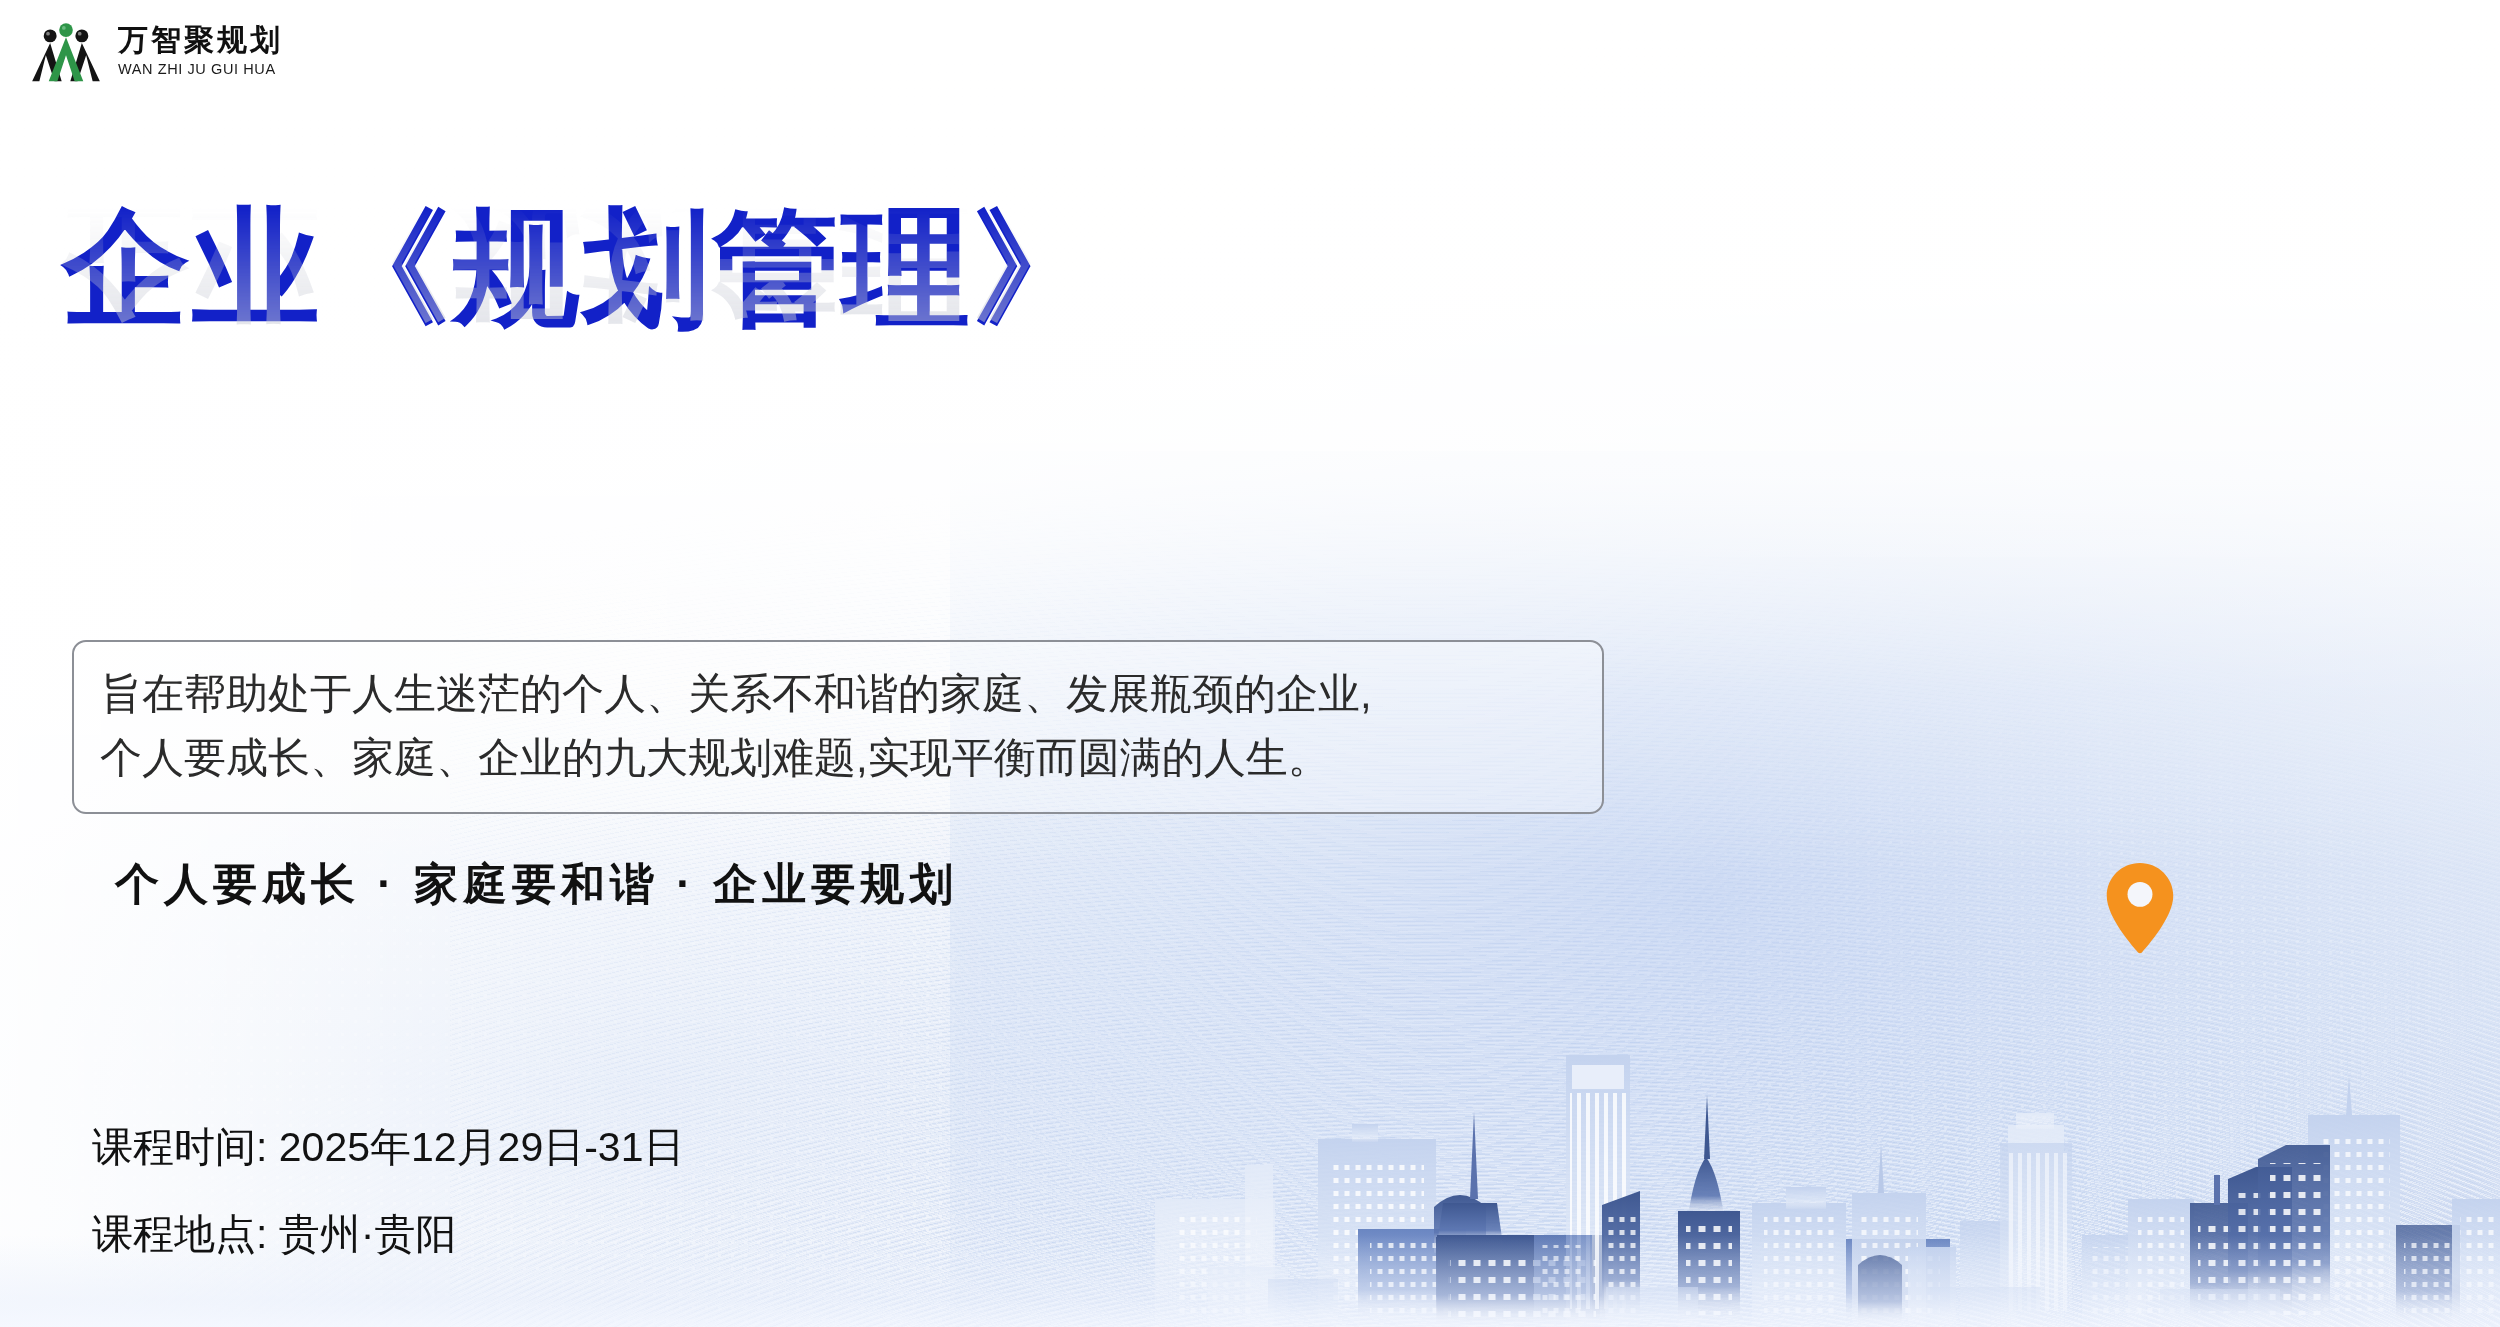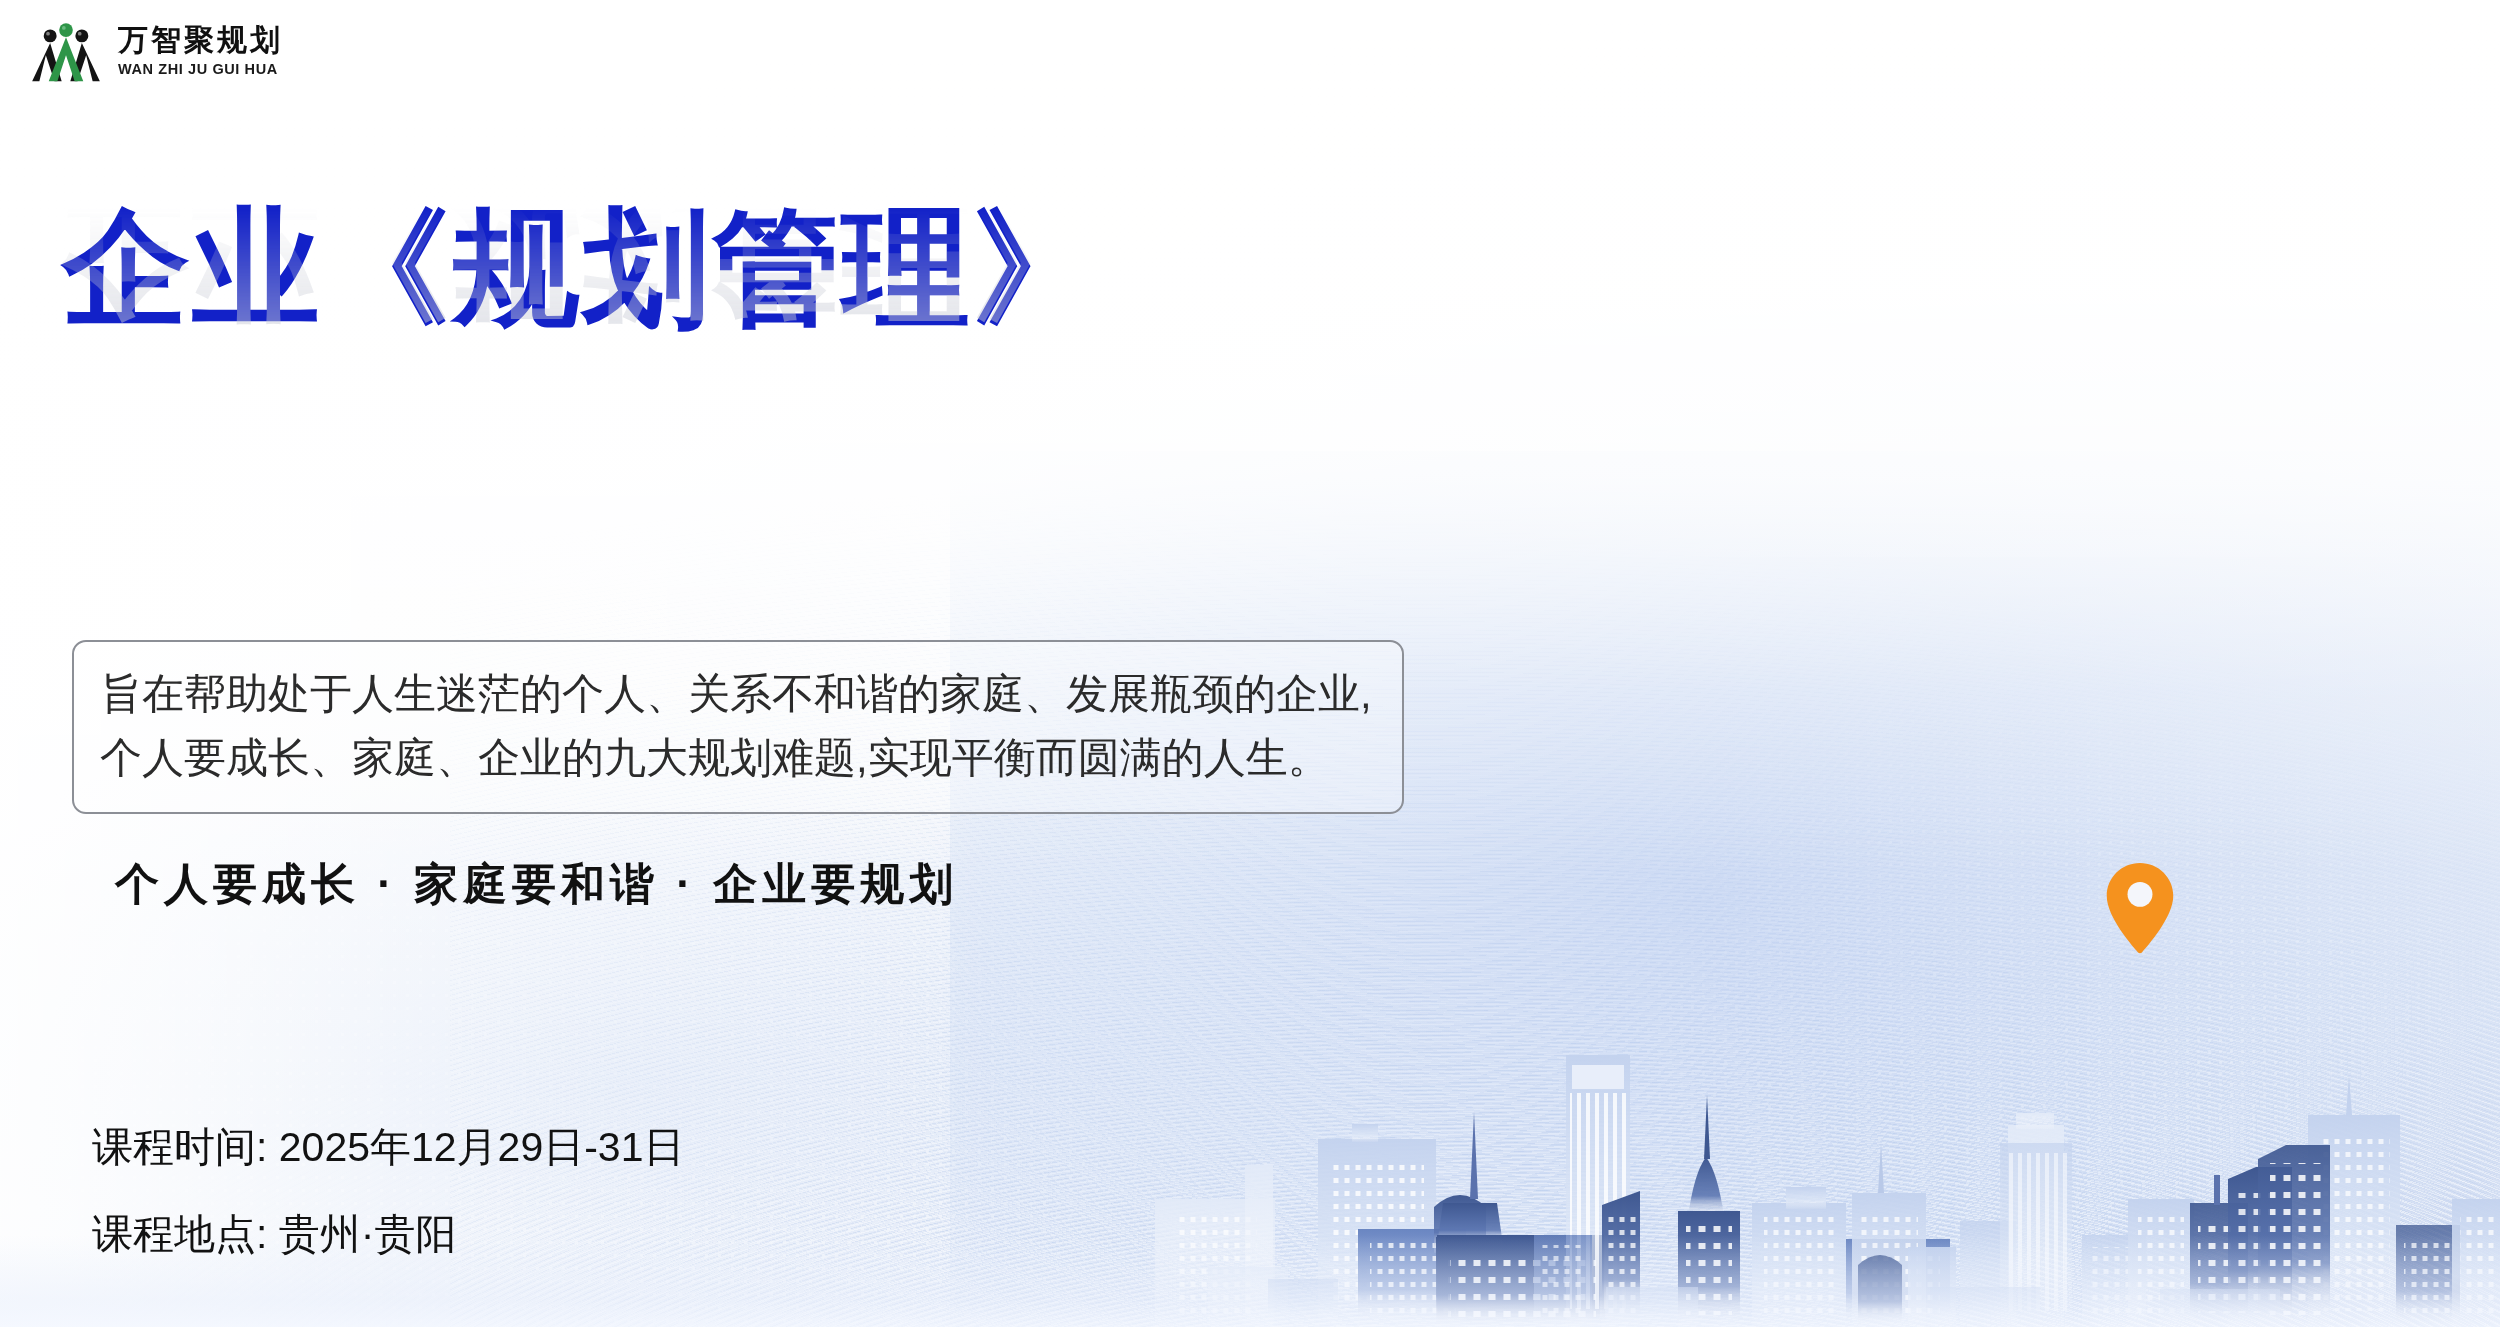--- a/index.html
+++ b/index.html
@@ -88,21 +88,21 @@
 
   
   .logo{position:absolute;left:30px;top:14px;display:flex;align-items:center;gap:16px;}
   .logo-mark{width:72px;height:74px;flex:none;}
   .logo-text{display:flex;flex-direction:column;line-height:1;}
   .logo-cn{
     font-family:"DejaVu Serif","Liberation Serif",serif;
     font-size:30px;font-weight:700;color:#101010;letter-spacing:3px;text-align:center;
   }
   .logo-en{
-    font-size:14.5px;font-weight:700;color:#1a1a1a;letter-spacing:.6px;margin-top:7px;
+    font-size:14.5px;font-weight:400;color:#1a1a1a;letter-spacing:.6px;margin-top:7px;
   }
 
   
   .headline-wrap{position:absolute;left:62px;top:196px;}
   .headline{
     font-family:"DejaVu Sans","Liberation Sans",sans-serif;
     font-size:128px;font-weight:700;letter-spacing:2px;
     color:#1221c8;line-height:1.12;white-space:nowrap;
   }
   .headline-reflect{
@@ -111,21 +111,21 @@
     color:#c9ccd6;line-height:1.12;white-space:nowrap;
     transform:scaleY(-1);transform-origin:top center;
     margin-top:-6px;
     -webkit-mask-image:linear-gradient(to top,rgba(0,0,0,0) 12%,rgba(0,0,0,.48) 78%,rgba(0,0,0,.62) 100%);
     mask-image:linear-gradient(to top,rgba(0,0,0,0) 12%,rgba(0,0,0,.48) 78%,rgba(0,0,0,.62) 100%);
     opacity:.85;
   }
 
   
   .desc-box{
-    position:absolute;left:72px;top:640px;width:1332px;
+    position:absolute;left:72px;top:640px;width:1532px;
     border:2px solid #8c8f96;border-radius:14px;
     padding:20px 42px 22px 26px;
     background:rgba(255,255,255,.30);
   }
   .desc-line{
     font-size:42px;color:#2b2b2b;line-height:1.52;white-space:nowrap;
     font-family:"Liberation Sans","DejaVu Sans",sans-serif;
   }
 
   

